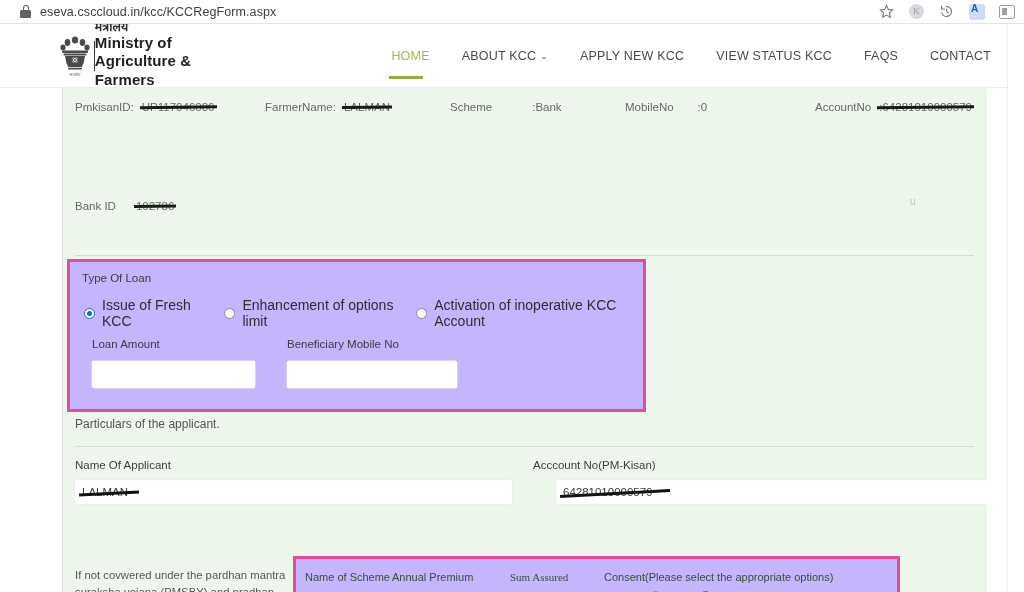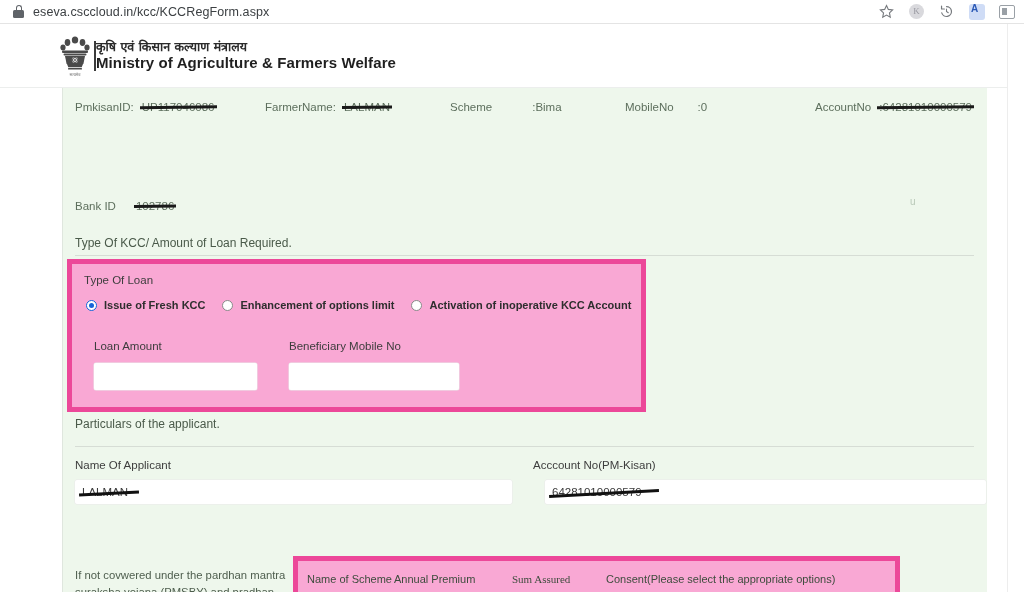--- a/index.html
+++ b/index.html
@@ -20,21 +20,21 @@
     background: #ffffff;
     border-bottom: 1px solid #e4e4e4;
     display: flex;
     align-items: center;
   }
   #omnibox {
     display: flex;
     align-items: center;
     height: 22px;
     flex: 1;
-    padding-left: 13px;
+    padding-left: 20px;
     gap: 9px;
   }
   #lock-icon { width: 11px; height: 13px; position: relative; flex: 0 0 auto; }
   #lock-icon .body {
     position: absolute; bottom: 0; left: 0;
     width: 11px; height: 8px; background: #5f6368; border-radius: 1.5px;
   }
   #lock-icon .shackle {
     position: absolute; top: 0; left: 2.5px;
     width: 6px; height: 6px;
@@ -195,36 +195,35 @@
     position: absolute;
     left: 13px;
     width: 899px;
     height: 1px;
     background: #d6ddd5;
   }
 
   
   .orange-box {
     position: absolute;
-    border: 5px solid #ec4899;
-    background: #f9a8d4;
+    border: 3px solid #ec4899;
+    background: #c4b5fd;
   }
   #loan-box { top: 171px; left: 5px; width: 579px; height: 153px; }
 
   .group-title {
     position: absolute;
     font-size: 11.5px;
     color: #3d3d3d;
   }
   .radio-line {
     position: absolute;
     display: flex; align-items: center;
-    font-size: 11px;
+    font-size: 14px;
     color: #2e2e2e;
-    font-weight: bold;
   }
   .radio-opt { display: flex; align-items: center; gap: 7px; }
   .radio {
     width: 11px; height: 11px; border-radius: 50%;
     border: 1.5px solid #8a8a8a;
     background: #fff;
     flex: 0 0 auto;
     position: relative;
   }
   .radio.checked {
@@ -365,56 +364,63 @@
           <text x="19" y="43" font-size="4" text-anchor="middle" fill="#5a5a5a" font-family="DejaVu Sans, sans-serif">सत्यमेव</text>
         </svg>
       </span>
       <span id="brand-divider"></span>
       <span id="brand-text">
         <div id="brand-hindi">कृषि एवं किसान कल्याण मंत्रालय</div>
         <div id="brand-english">Ministry of Agriculture &amp; Farmers Welfare</div>
       </span>
     </div>
 
+    <nav id="main-nav">
+      <span class="nav-item active"><span>HOME</span></span>
+      <span class="nav-item"><span>ABOUT KCC</span><span class="nav-caret">⌄</span></span>
+      <span class="nav-item"><span>APPLY NEW KCC</span></span>
+      <span class="nav-item"><span>VIEW STATUS KCC</span></span>
+      <span class="nav-item"><span>FAQS</span></span>
+      <span class="nav-item"><span>CONTACT</span></span>
+    </nav>
   </div>
 
   <div id="form-panel">
     <div id="panel-leftrule"></div>
 
     <div class="info-row">
       <span class="info-cell" style="width:190px">
         <span class="info-label">PmkisanID:</span>
         <span class="info-value redacted">UP117046086</span>
       </span>
       <span class="info-cell" style="width:185px">
         <span class="info-label">FarmerName:</span>
         <span class="info-value redacted">LALMAN</span>
       </span>
       <span class="info-cell" style="width:175px">
         <span class="info-label">Scheme</span>
-        <span class="info-value" style="margin-left:40px">:Bima</span>
+        <span class="info-value" style="margin-left:40px">:Bank</span>
       </span>
       <span class="info-cell" style="width:190px">
         <span class="info-label">MobileNo</span>
         <span class="info-value" style="margin-left:24px">:0</span>
       </span>
       <span class="info-cell">
         <span class="info-label">AccountNo</span>
         <span class="info-value redacted" style="">:64281010000579</span>
       </span>
     </div>
 
     <div id="ghost-artifact">u</div>
 
     <div id="bankid-row">
       <span>Bank ID</span>
       <span class="redacted">102786</span>
     </div>
 
-    <div class="section-heading" style="top:148px; font-weight:400;">Type Of KCC/ Amount of Loan Required.</div>
     <div class="section-rule" style="top:167px"></div>
 
     <div class="orange-box" id="loan-box">
       <div class="group-title" style="top:10px; left:12px;">Type Of Loan</div>
 
       <div class="radio-line" style="top:35px; left:14px;">
         <span class="radio-opt">
           <span class="radio checked"></span>
           <span>Issue of Fresh KCC</span>
         </span>
@@ -439,21 +445,21 @@
 
     <div class="section-heading" style="top:329px;">Particulars of the applicant.</div>
     <div class="section-rule" style="top:358px"></div>
 
     <div class="field-label" style="top:371px; left:13px;">Name Of Applicant</div>
     <div class="text-input" style="top:392px; left:13px; width:437px; height:24px;">
       <span class="value-strike" style="left: 0px; top: 0px; width: 60px; --w: 60px;">LALMAN</span>
     </div>
 
     <div class="field-label" style="top:371px; left:471px;">Acccount No(PM-Kisan)</div>
-    <div class="text-input" style="top:392px; left:483px; width:441px; height:24px;">
+    <div class="text-input" style="top:392px; left:494px; width:441px; height:24px;">
       <span class="value-strike" style="left: 0px; top: 0px; width: 110px; --w: 110px;">64281010000579</span>
     </div>
 
     <div id="insurance-note">If not covwered under the pardhan mantra suraksha yojana (PMSBY) and pradhan mantri jeevan Jyoti Bima Yojana (PMJJNY) consent for auto debot for coverage under thse two schemes.</div>
 
     <div class="orange-box" id="scheme-box">
       <div class="scheme-grid">
 
         <div class="scheme-row">
           <span class="c-name">Name of Scheme</span>

